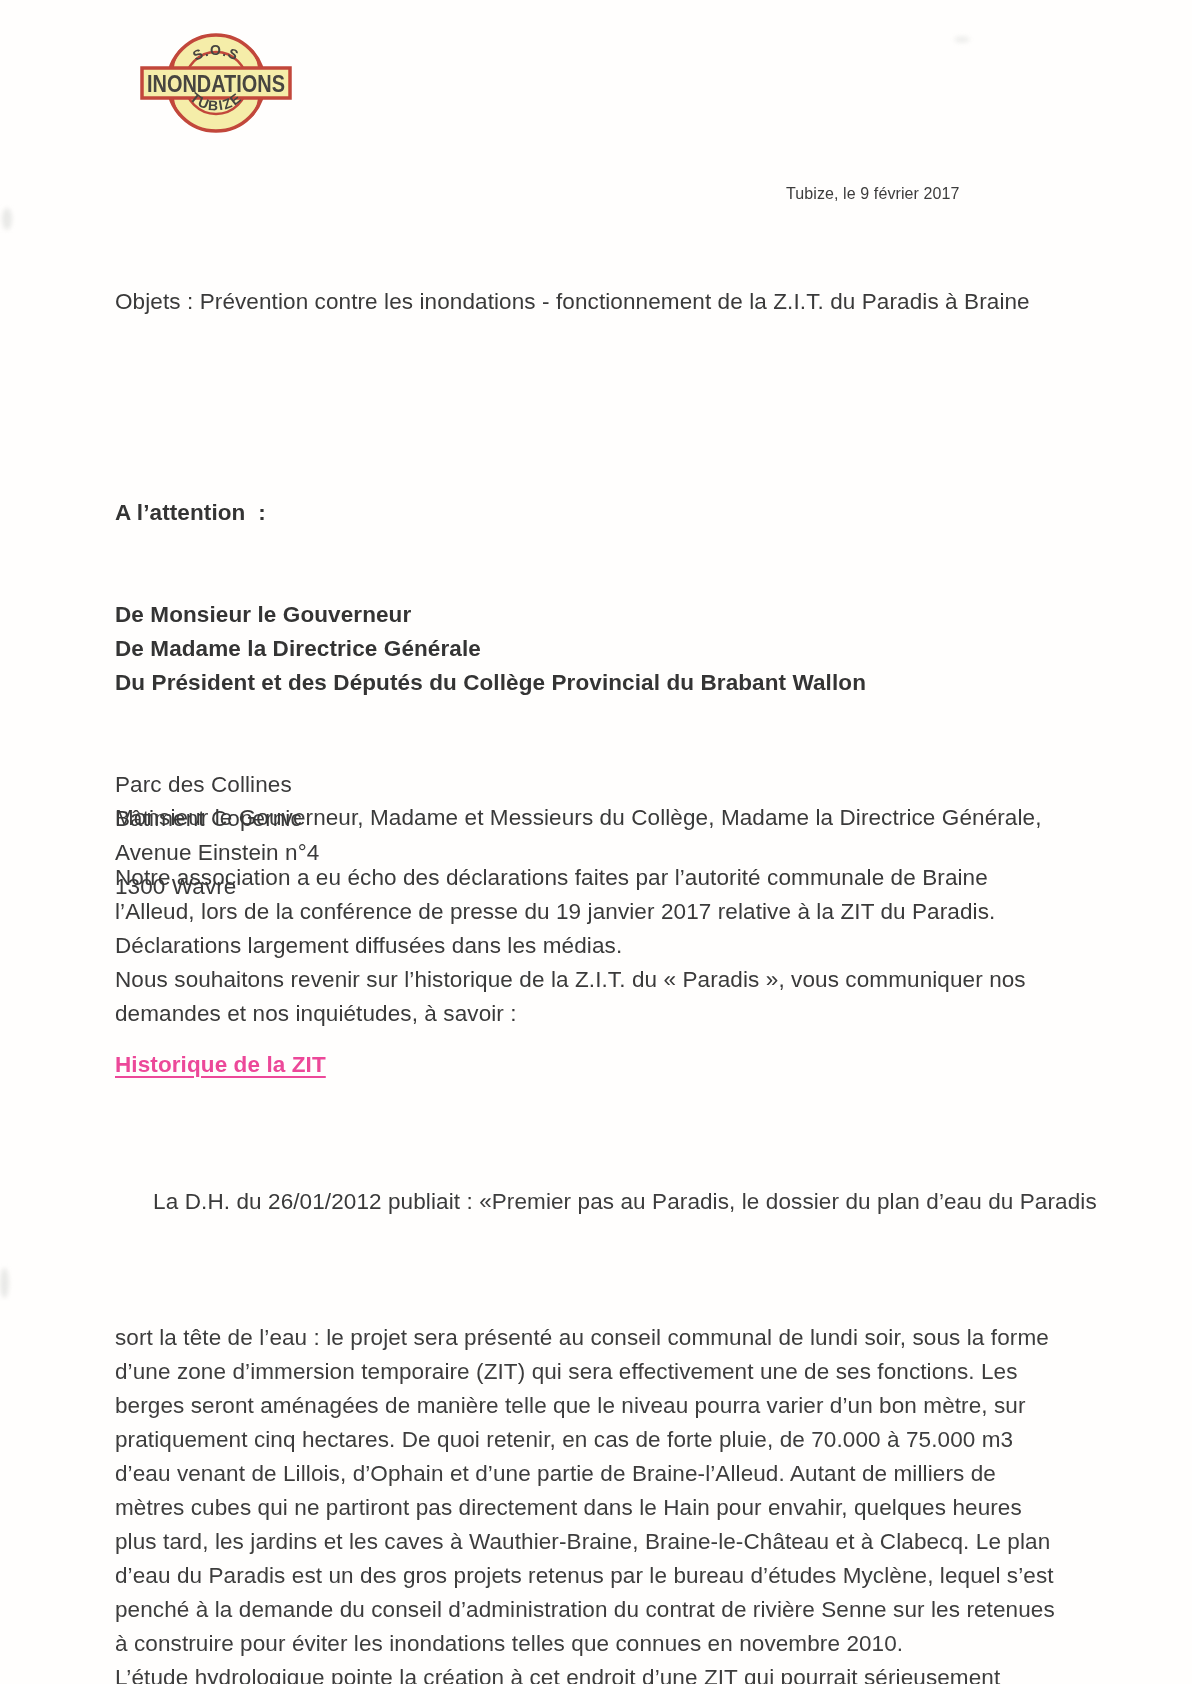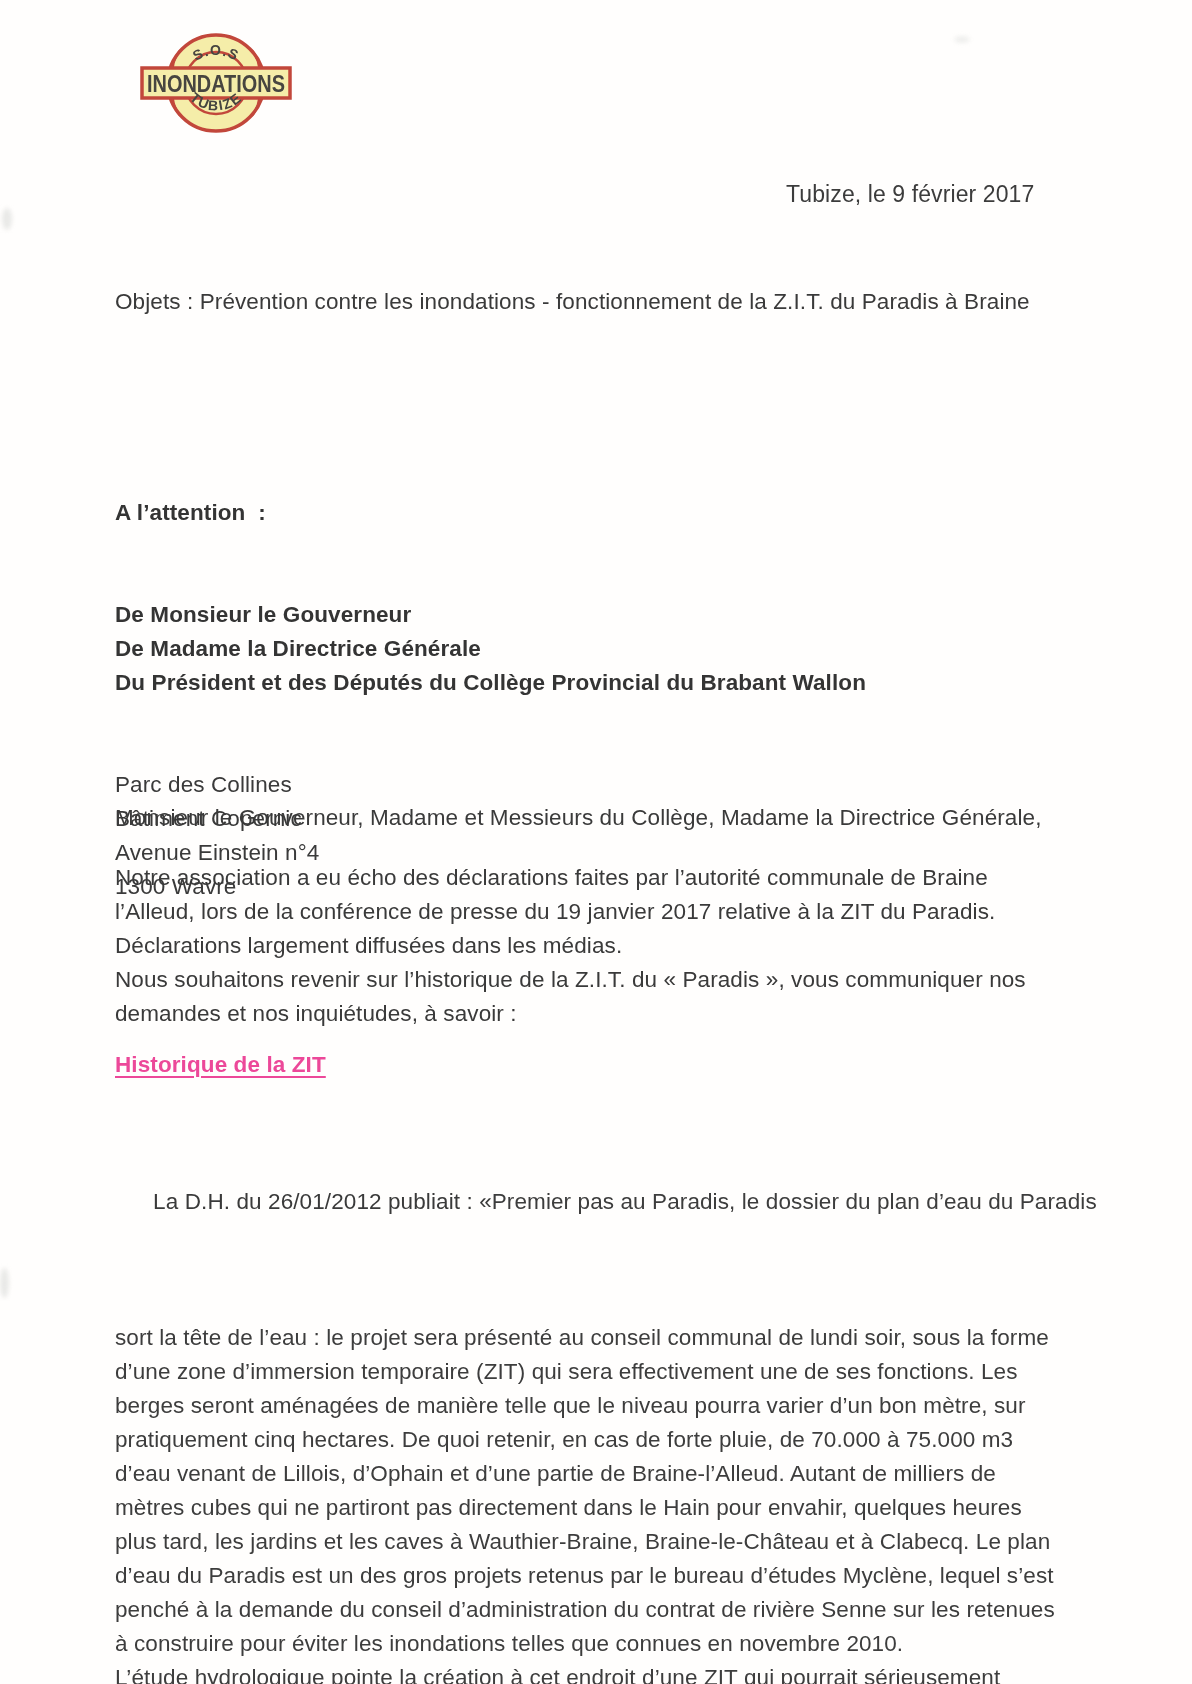--- a/index.html
+++ b/index.html
@@ -15,21 +15,21 @@
   .abs { position: absolute; }
   .body-text {
     font-size: 22.5px;
     line-height: 34px;
     letter-spacing: 0.1px;
     white-space: pre-wrap;
   }
   .bold { font-weight: 700; color: #343434; }
   .date-line {
     left: 786px; top: 177px;
-    font-size: 23px; line-height: 34px;
+    font-size: 16px; line-height: 34px;
     color: #3c3c3c;
   }
   .subject-block { left: 115px; top: 285px; width: 1000px; }
   .attention-block { left: 115px; top: 428px; width: 1000px; }
   .salutation-block { left: 115px; top: 801px; width: 1040px; }
   .intro-block { left: 115px; top: 861px; width: 1040px; }
   .heading-block {
     left: 115px; top: 1048px;
     font-weight: 700; color: #ec4899;
     text-decoration: underline;

